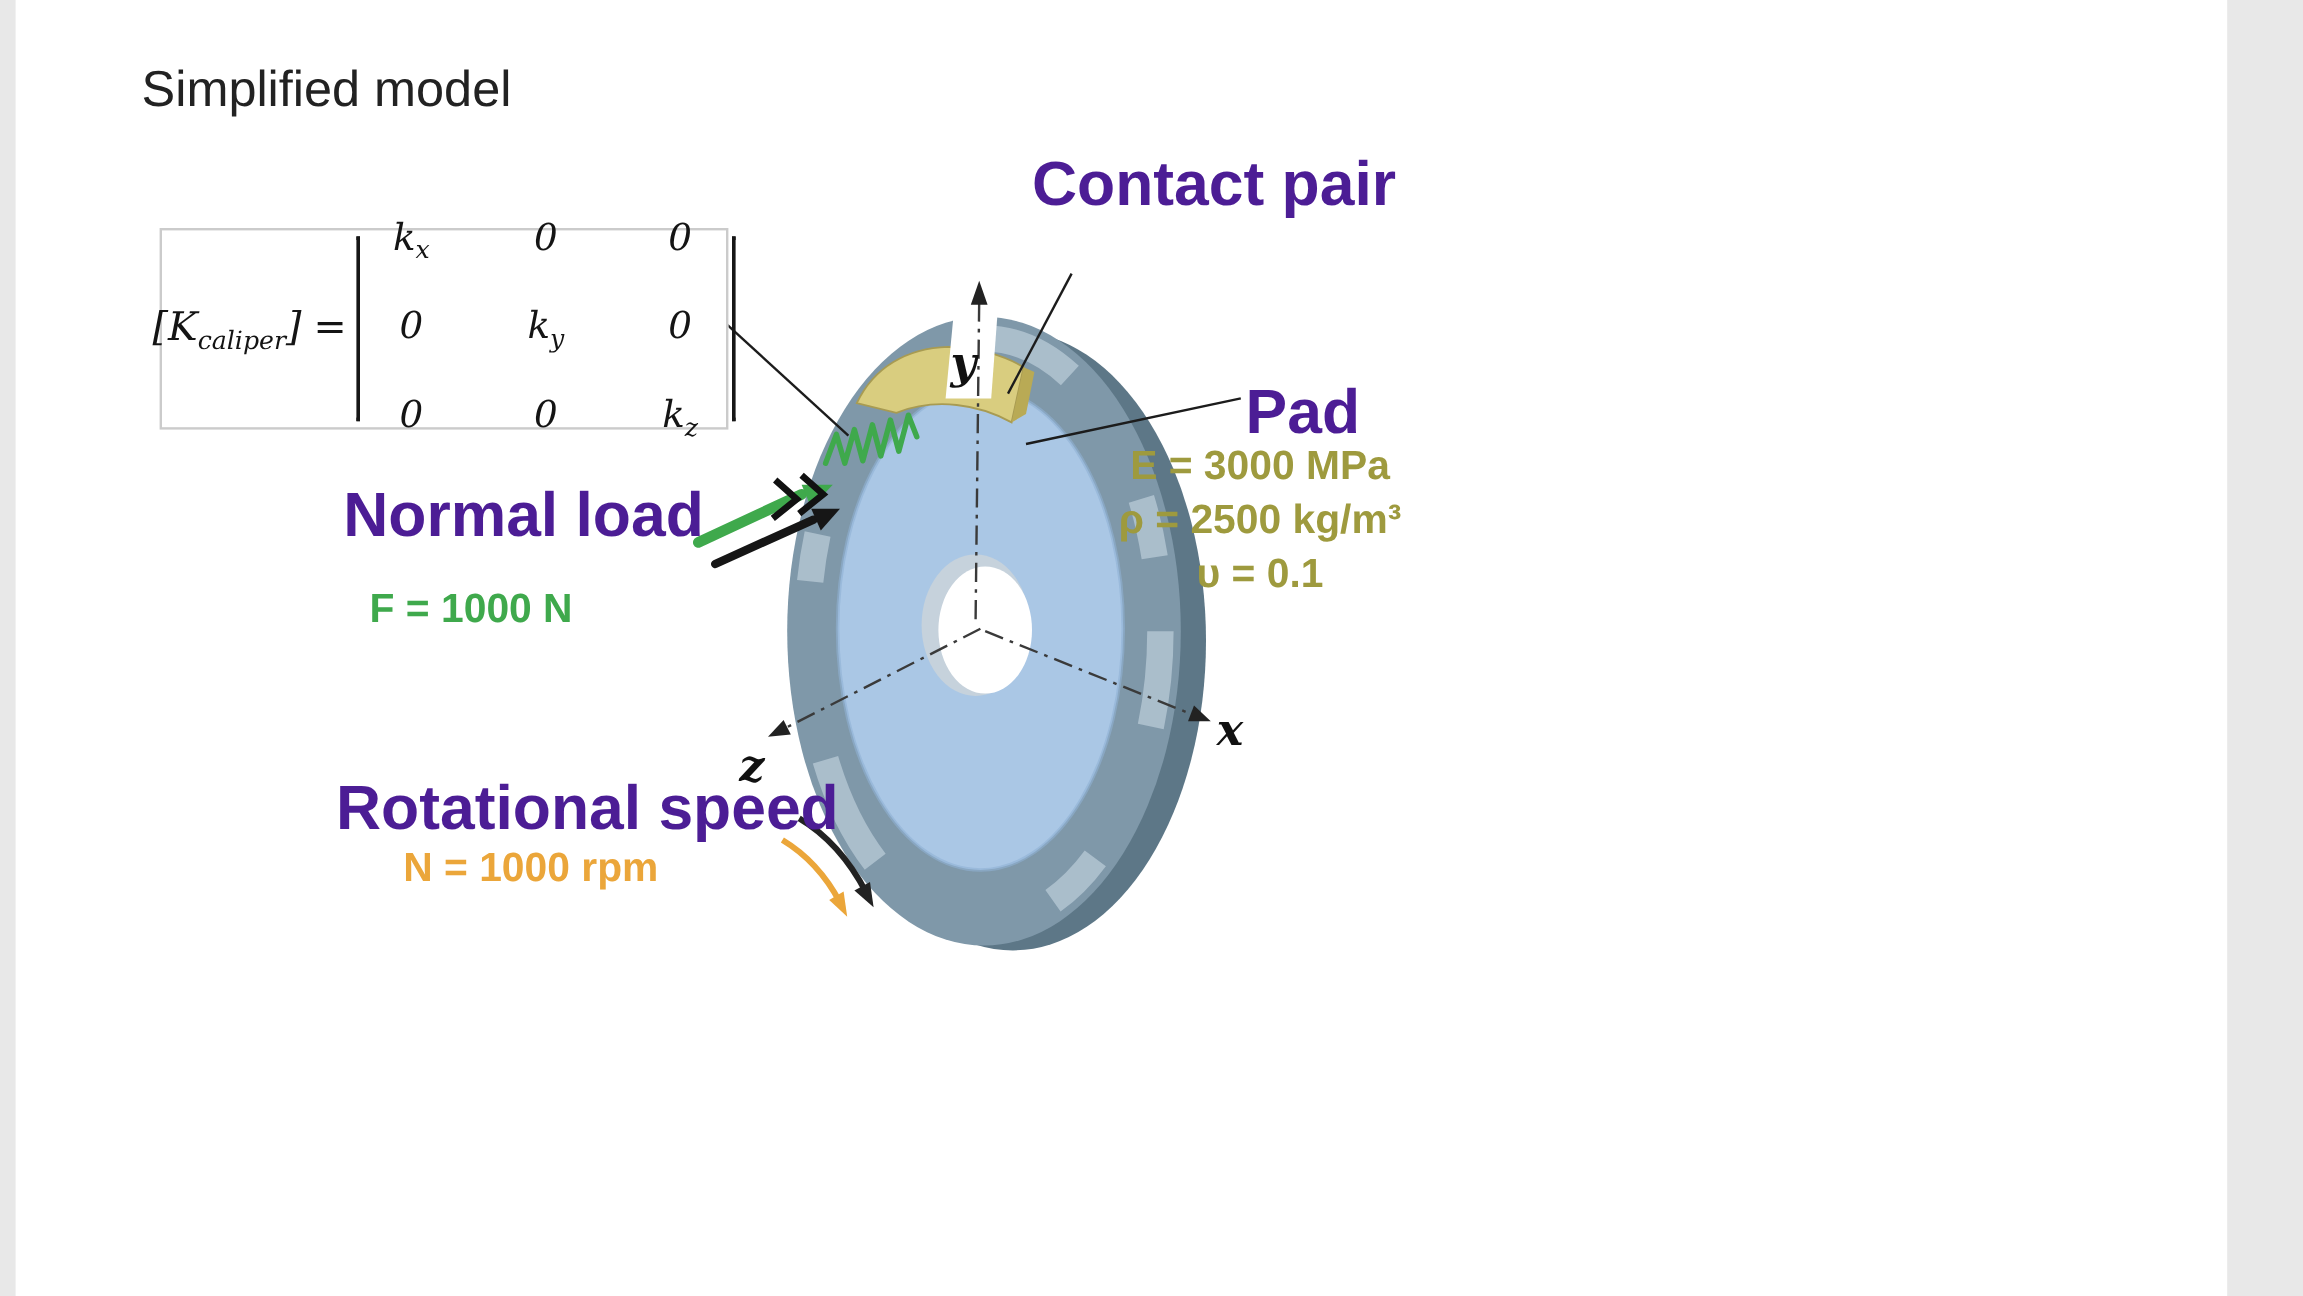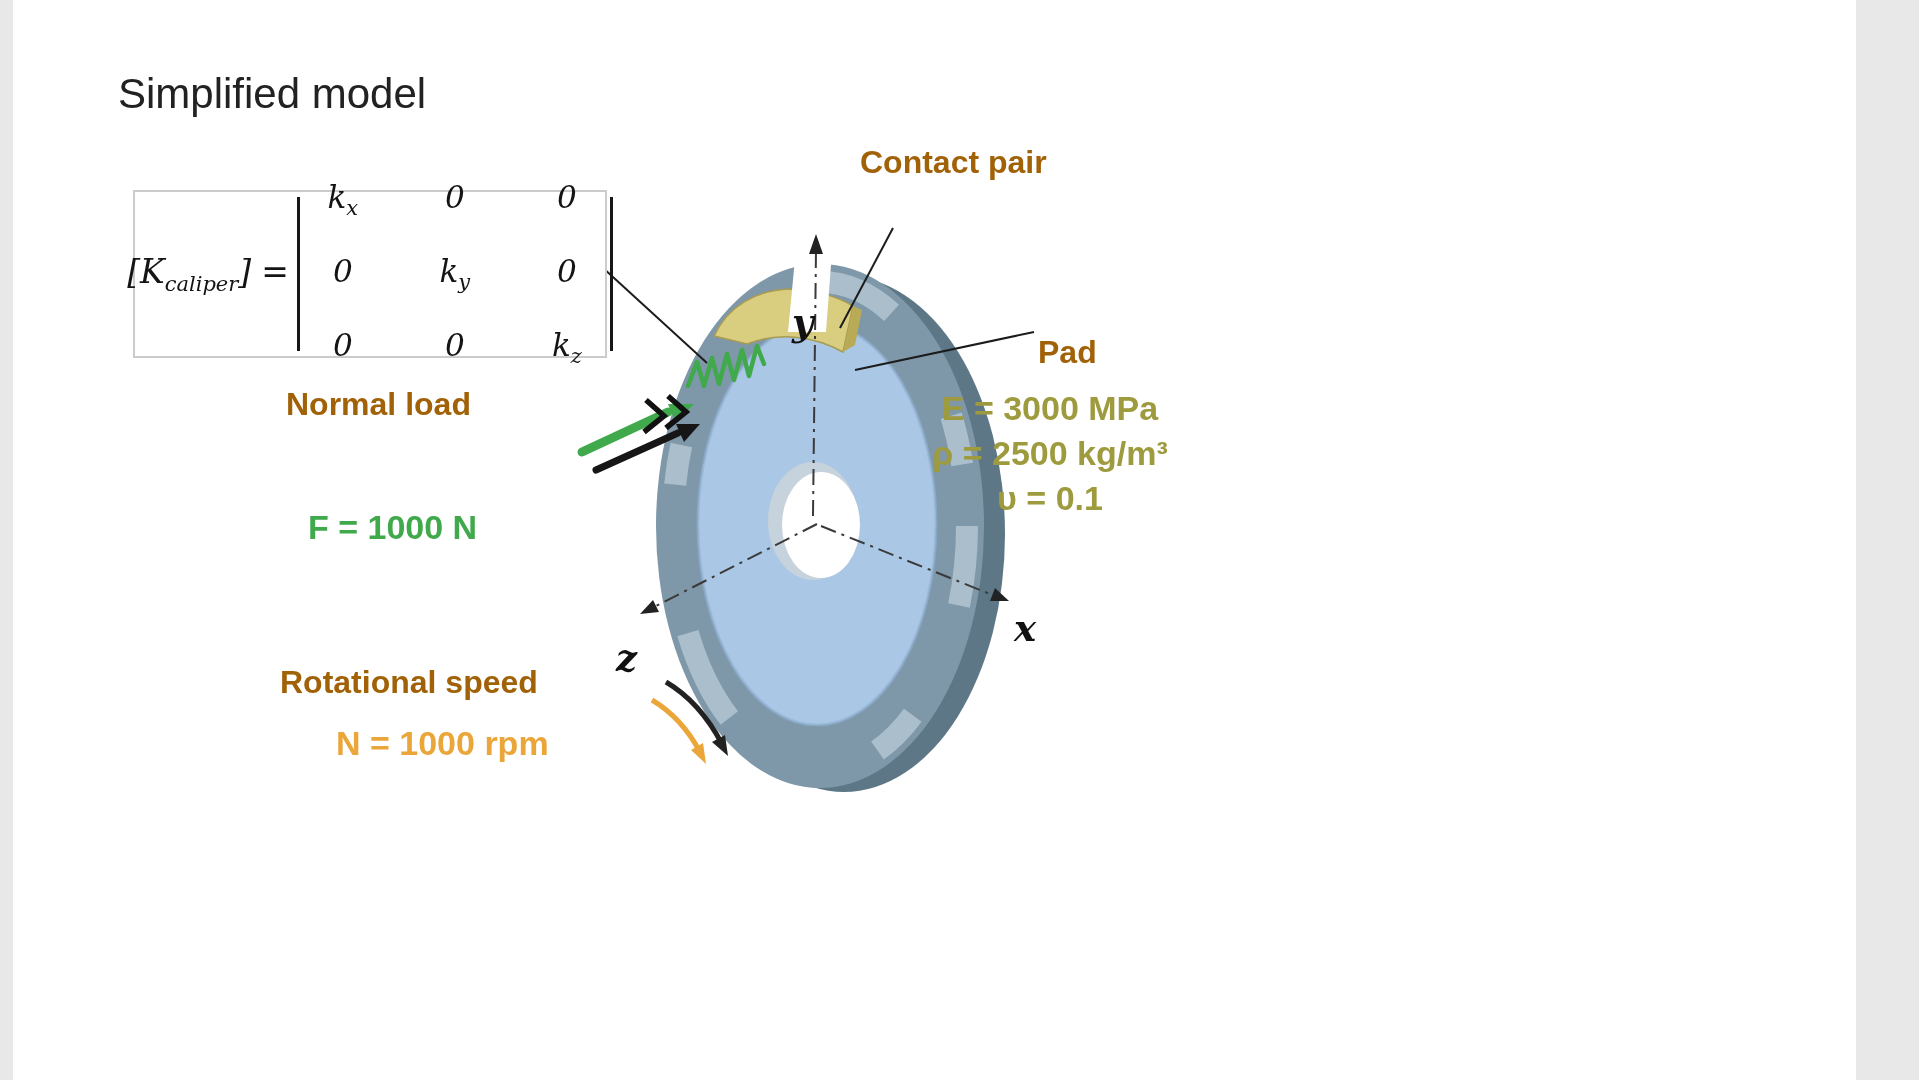--- a/index.html
+++ b/index.html
@@ -4,35 +4,35 @@
 <style>
   html,body{margin:0;padding:0;background:#ffffff;}
   .stage{
     position:relative;width:1919px;height:1080px;background:#ffffff;overflow:hidden;
     font-family:"Liberation Sans", sans-serif;color:#1b1b1b;
   }
   .edge{position:absolute;top:0;height:1080px;background:#e8e8e8;}
   .edge.left{left:0;width:13px;}
   .edge.right{left:1856px;width:63px;}
   svg.diagram{position:absolute;left:0;top:0;z-index:1;}
-  .txt{position:absolute;z-index:2;white-space:nowrap;margin-top:20px;}
+  .txt{position:absolute;z-index:2;white-space:nowrap;}
   .title{left:118px;top:50px;font-size:42px;font-weight:400;color:#222;}
-  .sec-title{font-size:32px;font-weight:700;color:#a16207;}
+  .sec-title{font-size:52px;font-weight:700;color:#4c1d95;}
   .value{font-size:34px;}
   .green{color:var(--c-green,#3fa94c);}
   .orange{color:var(--c-orange,#eba63a);}
   .purple{color:var(--c-purple,#a24cc3);}
   .olive{color:var(--c-olive,#9e9a3e);}
   .contact-title{left:860px;top:124px;}
   .contact-val{left:758px;top:182px;font-weight:600;}
   .contact-val sub{font-size:21px;}
   .contact-val sup{font-size:21px;}
   .pad-title{left:1038px;top:314px;}
   .pad-props{left:880px;top:366px;width:340px;text-align:center;font-weight:600;line-height:45px;}
-  .normal-title{left:286px;top:366px;}
+  .normal-title{left:286px;top:400px;}
   .normal-val{left:308px;top:488px;font-weight:600;}
   .rot-title{left:280px;top:644px;}
   .rot-val{left:336px;top:704px;font-weight:600;}
   .axis-lbl{font-family:"DejaVu Serif", serif;font-style:italic;font-weight:700;font-size:37px;color:#111;}
   .axis-y{left:792px;top:280px;}
   .axis-x{left:1014px;top:586px;}
   .axis-z{left:616px;top:616px;}
   
   .matrix-box{
     position:absolute;left:133px;top:190px;width:470px;height:164px;z-index:2;

